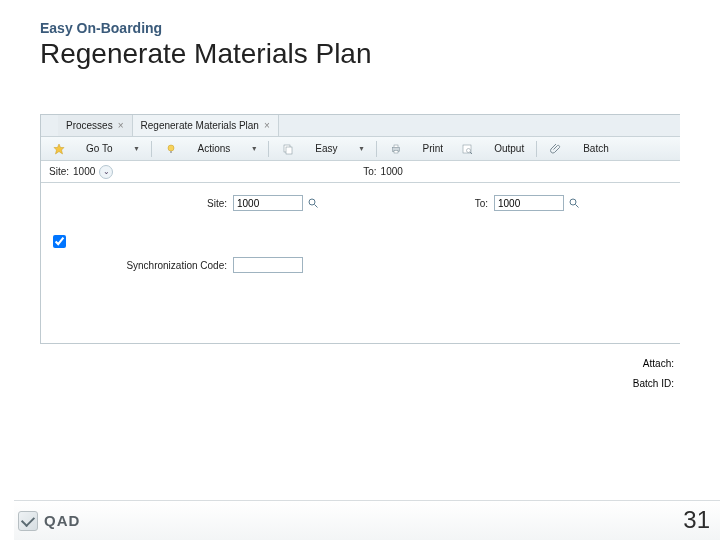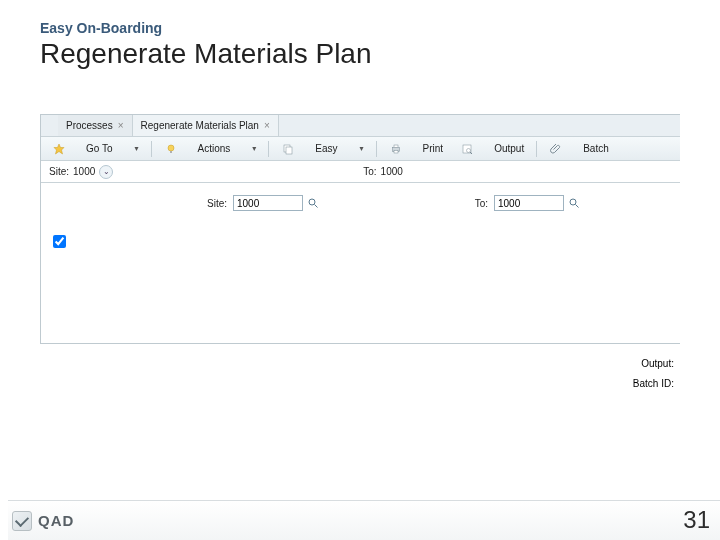--- a/index.html
+++ b/index.html
@@ -103,21 +103,21 @@
   .out-labels {
     position: absolute;
     right: 46px;
     top: 358px;
     text-align: right;
     font-size: 10px;
   }
   .out-labels div { margin-bottom: 9px; }
   .footer {
     position: absolute;
-    left: 8px; right: 0; bottom: 0;
+    left: 14px; right: 0; bottom: 0;
     height: 40px;
     background: linear-gradient(#fff,#f3f5f6);
     border-top: 1px solid #d8dde0;
     display: flex;
     padding: 0 4px;
   }
   .logo { display: flex; align-items: center; gap: 6px; }
   .logo-mark {
     width: 20px; height: 20px;
     border: 1px solid #b7bfc3;
@@ -258,27 +258,31 @@
           </svg>
       </span>
     </div>
 
     <div style="height:14px"></div>
 
     <div class="form-row">
       <input type="checkbox" class="chk" checked="" style="">
     </div>
 
+    <div class="form-row">
+      <div class="lbl">Synchronization Code:</div>
+      <input class="inp" value="" style="">
+    </div>
 
 
   </div>
 </div>
 
 <div class="out-labels">
-  <div>Output:</div>
+  <div>Attach:</div>
   <div>Batch ID:</div>
 </div>
 
 <div class="footer">
   <div class="logo">
     <div class="logo-mark"></div>
     <div class="logo-text">QAD</div>
   </div>
 </div>
 <div class="page-num">31</div>

